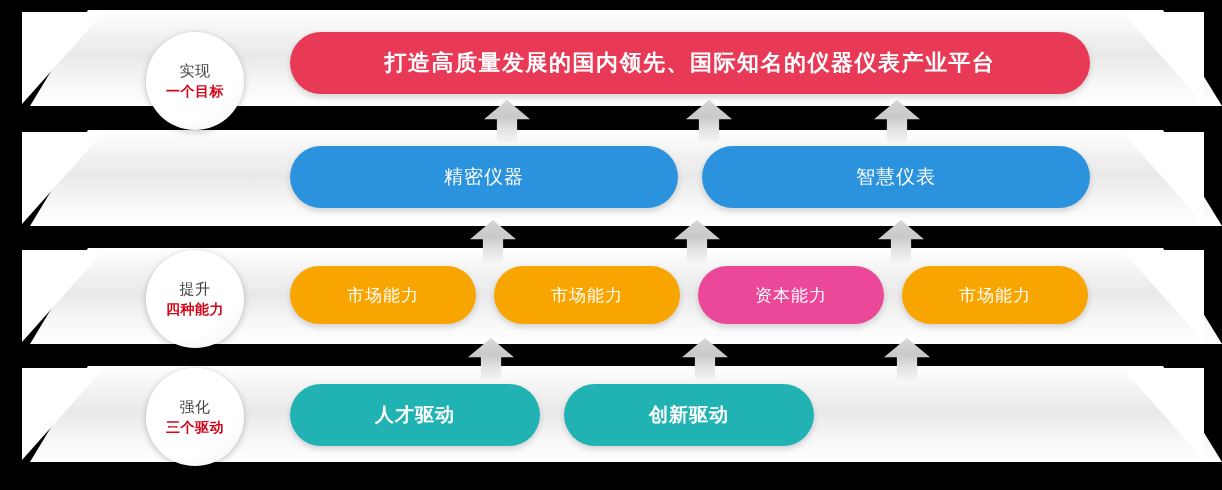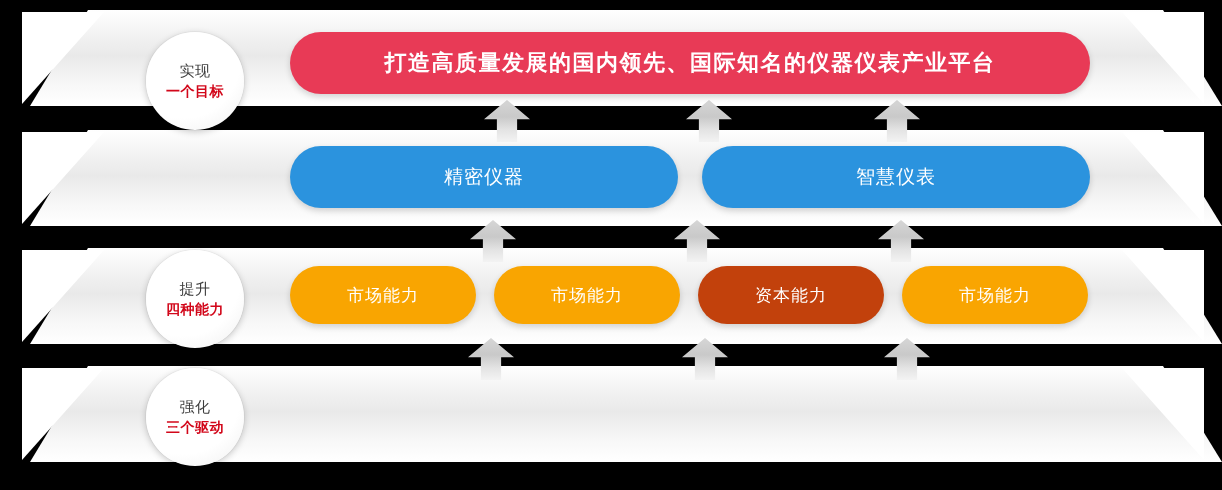--- a/index.html
+++ b/index.html
@@ -129,37 +129,43 @@
       <div class="l1">提升</div>
       <div class="l2">四种能力</div>
     </div>
     <div class="pillrow row3" style="top: 264px;">
       <div class="pill" style="background: rgb(249, 165, 1);">
         <span>市场能力</span>
       </div>
       <div class="pill" style="background: rgb(249, 165, 1);">
         <span>市场能力</span>
       </div>
-      <div class="pill" style="background: #c2410c;">
+      <div class="pill" style="background: #ec4899;">
         <span>资本能力</span>
       </div>
       <div class="pill" style="background: rgb(249, 165, 1);">
         <span>市场能力</span>
       </div>
     </div>
     <div class="band" style="top: 366px;">
       <div class="slab"></div>
       <div class="notch-l"></div>
       <div class="notch-r"></div>
     </div>
     <div class="circle" style="top: 368px;">
       <div class="l1">强化</div>
       <div class="l2">三个驱动</div>
     </div>
     <div class="pillrow row4" style="top: 384px;">
+      <div class="pill" style="background: rgb(33, 179, 179);">
+        <span>人才驱动</span>
+      </div>
+      <div class="pill" style="background: rgb(33, 179, 179);">
+        <span>创新驱动</span>
+      </div>
     </div>
     <div class="arrow" style="left: 484px; top: 100px;"></div>
     <div class="arrow" style="left: 686px; top: 100px;"></div>
     <div class="arrow" style="left: 874px; top: 100px;"></div>
     <div class="arrow" style="left: 470px; top: 220px;"></div>
     <div class="arrow" style="left: 674px; top: 220px;"></div>
     <div class="arrow" style="left: 878px; top: 220px;"></div>
     <div class="arrow" style="left: 468px; top: 338px;"></div>
     <div class="arrow" style="left: 682px; top: 338px;"></div>
     <div class="arrow" style="left: 884px; top: 338px;"></div>

